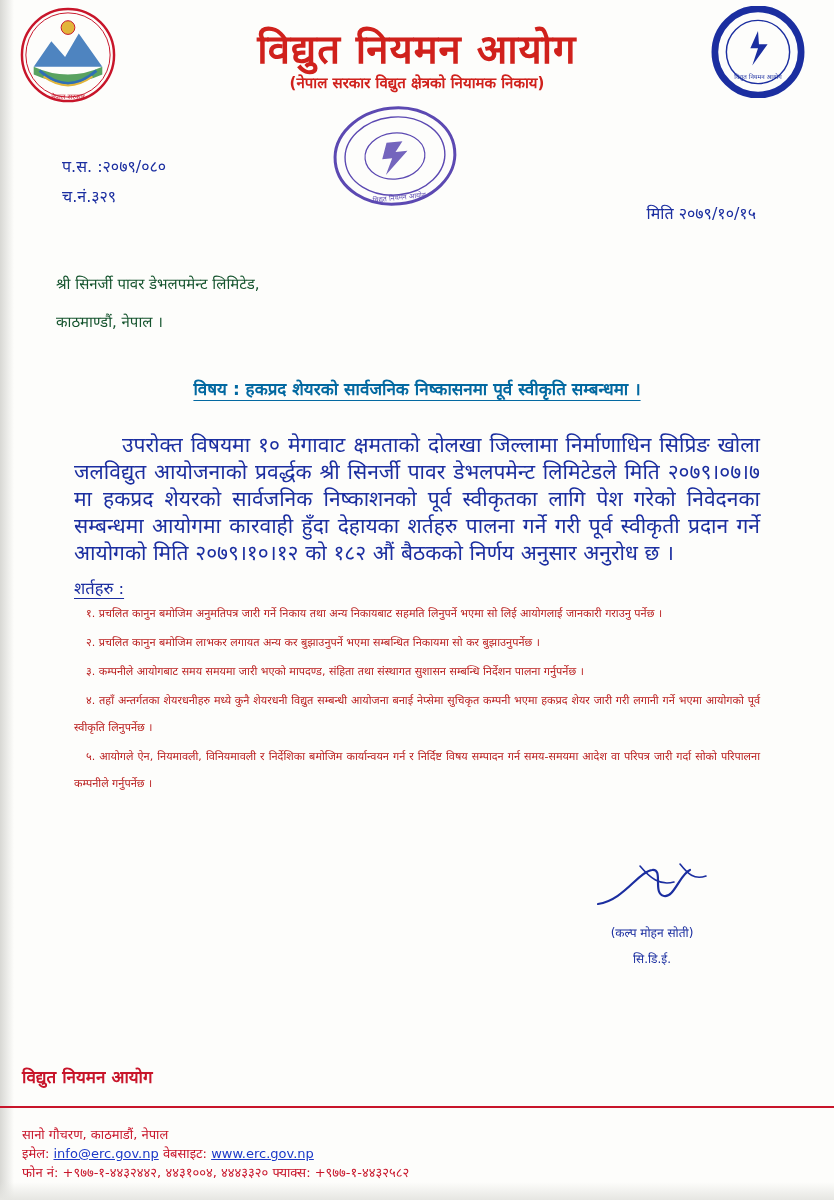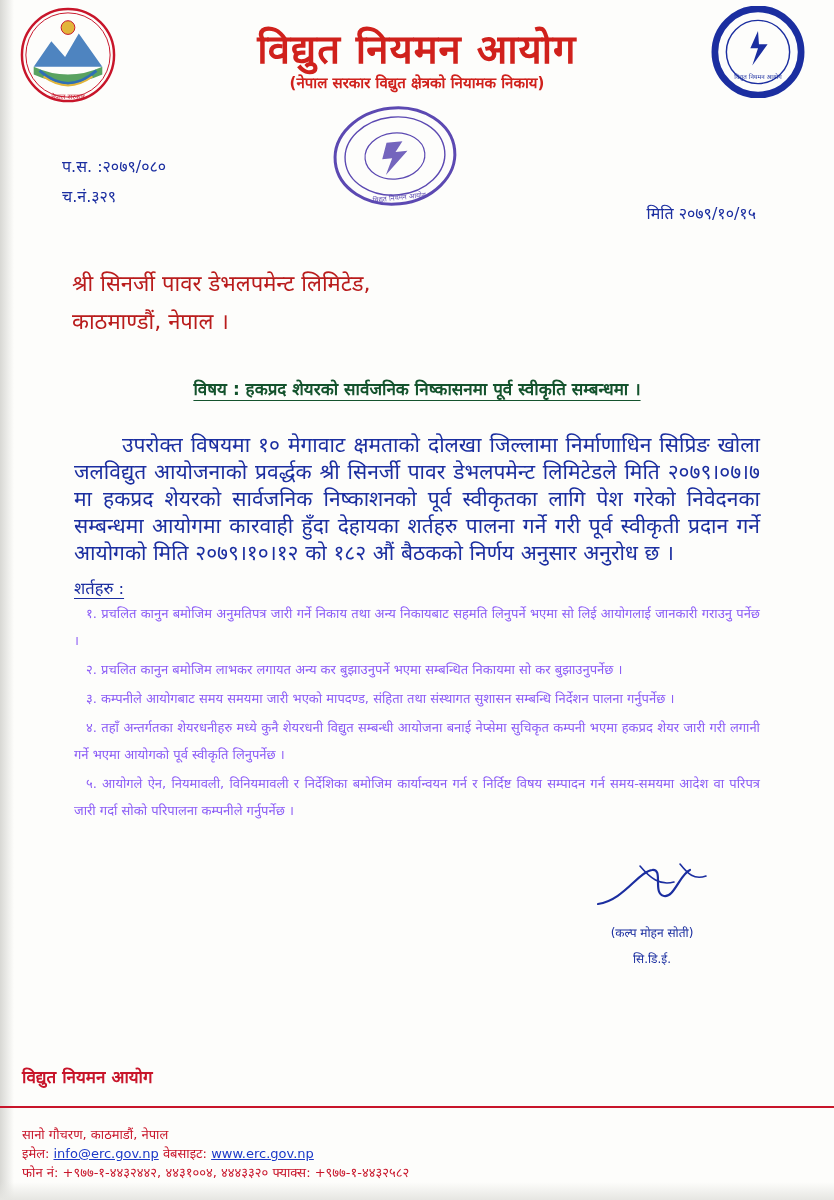--- a/index.html
+++ b/index.html
@@ -82,32 +82,32 @@
     position: absolute;
     right: 78px; top: 202px;
     color: #1b2ea0;
     font-size: 16px;
     white-space: nowrap;
   }
 
   
   .address {
     position: absolute;
-    left: 72px; top: 265px;
-    color: #b91c1c;
-    font-size: 22px;
+    left: 56px; top: 265px;
+    color: #14532d;
+    font-size: 15px;
     line-height: 38px;
   }
 
   
   .subject {
     position: absolute;
     left: 0; right: 0; top: 377px;
     text-align: center;
-    color: #14532d;
+    color: #0369a1;
     font-size: 17px;
     font-weight: bold;
     text-decoration: underline;
     text-underline-offset: 5px;
   }
 
   
   .body-para {
     position: absolute;
     left: 74px; width: 686px; top: 432px;
@@ -121,22 +121,22 @@
     position: absolute;
     left: 74px; top: 576px;
     color: #1b2ea0;
     font-size: 16.5px;
     text-decoration: underline;
     text-underline-offset: 4px;
   }
   .conditions {
     position: absolute;
     left: 74px; width: 686px; top: 600px;
-    color: #8b5cf6;
-    font-size: 13px;
+    color: #b91c1c;
+    font-size: 11px;
     line-height: 27px;
   }
   .condition {
     text-align: justify;
     margin-bottom: 2px;
     text-indent: 12px;
   }
 
   
   .signature-img {

